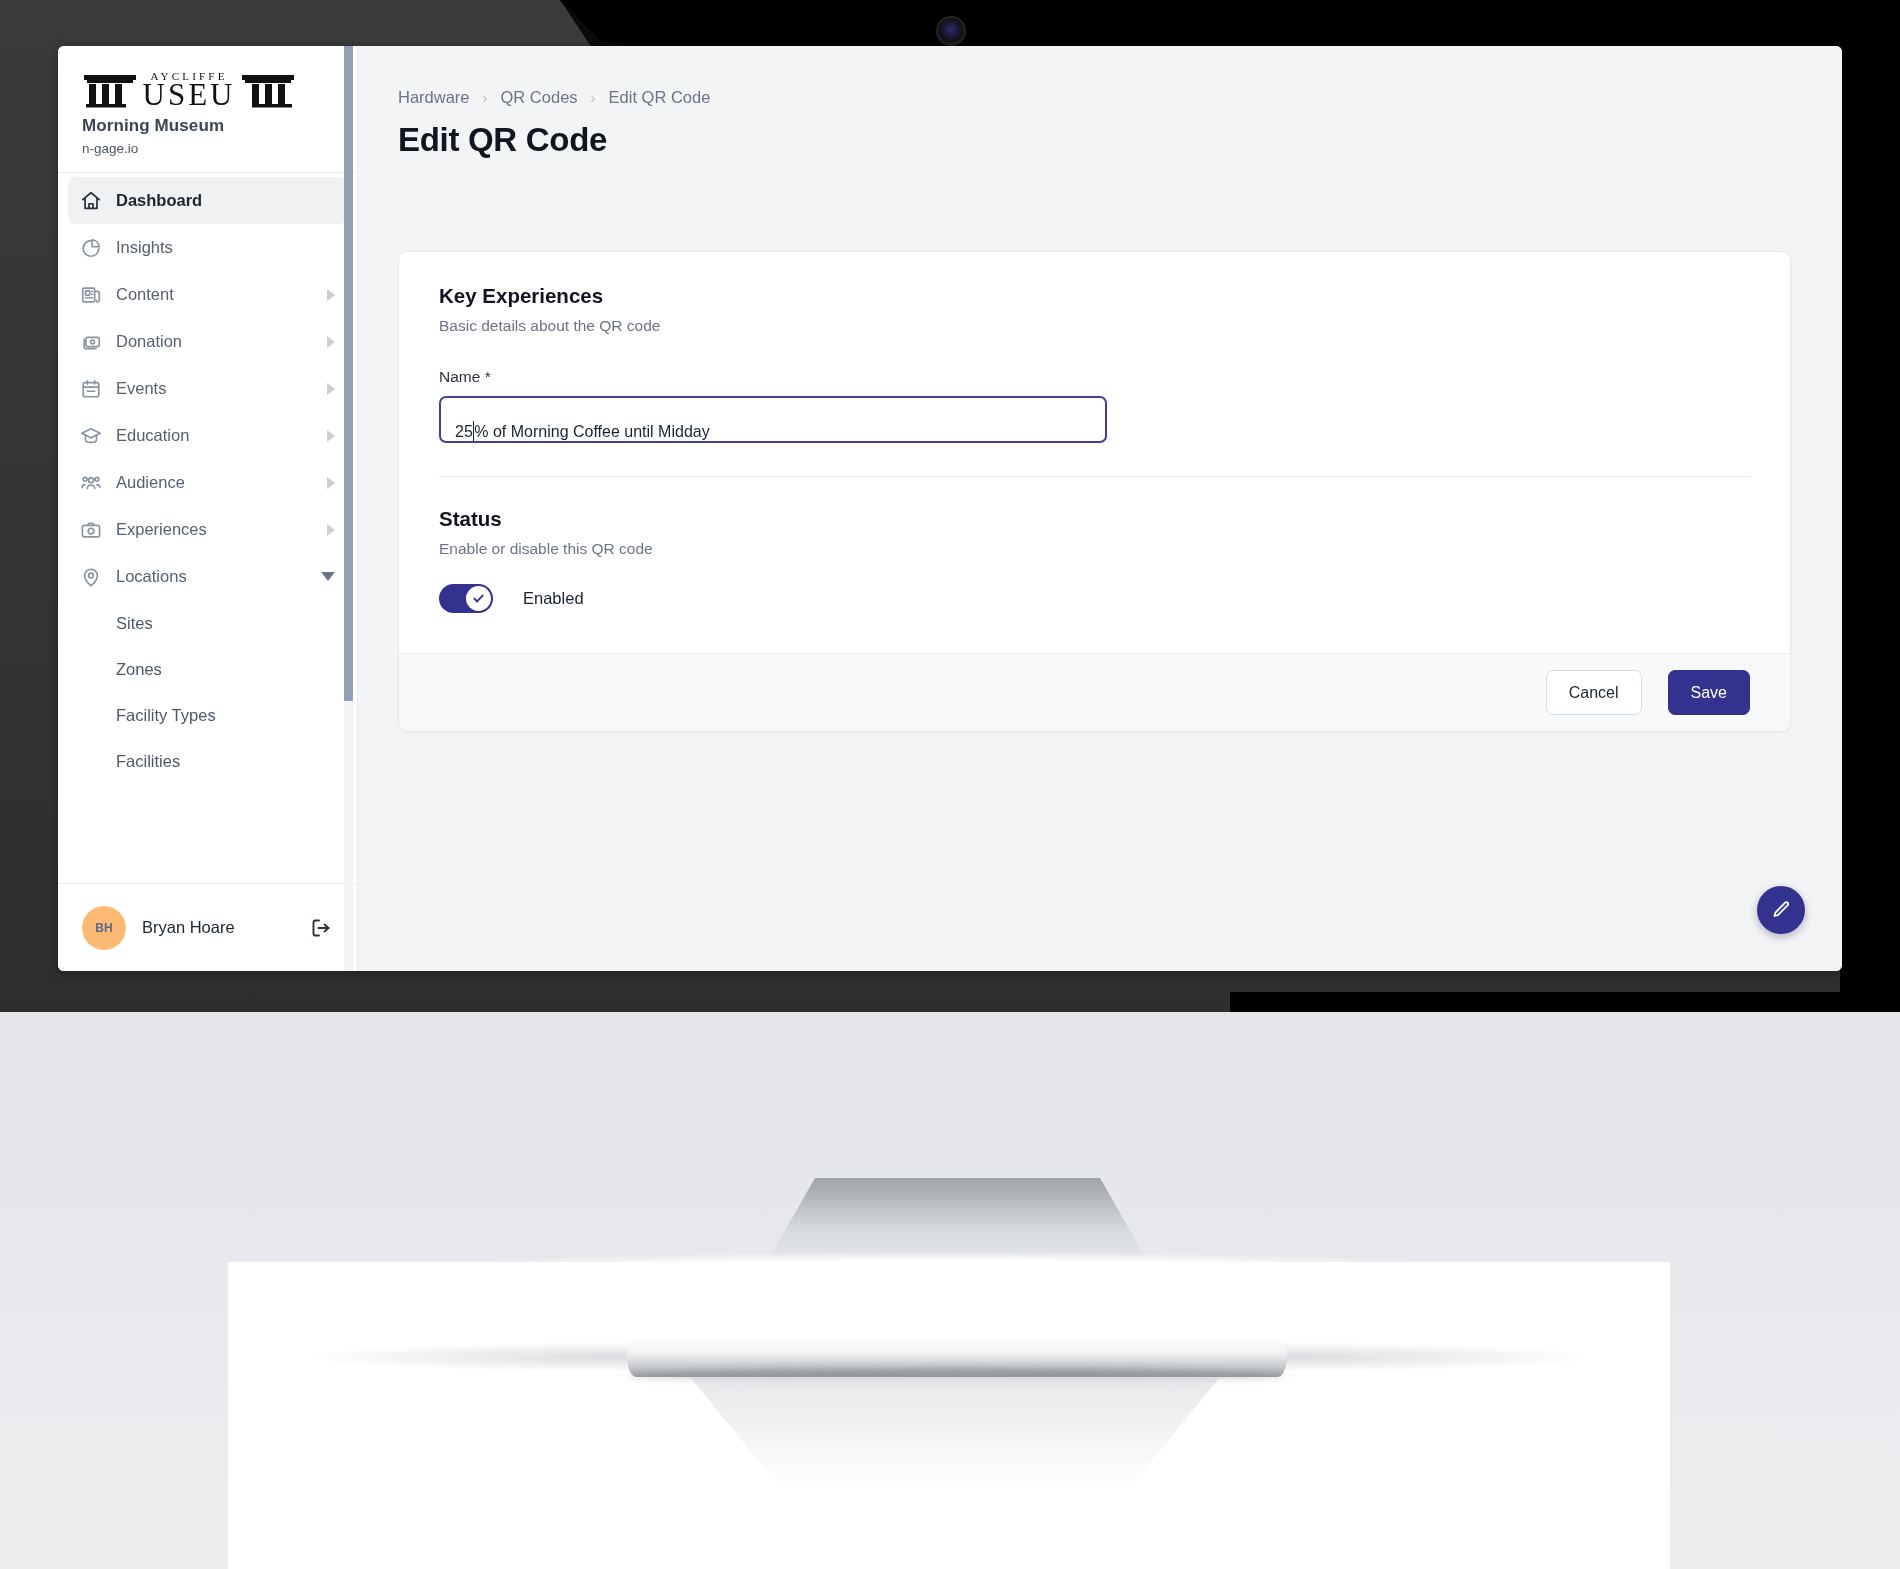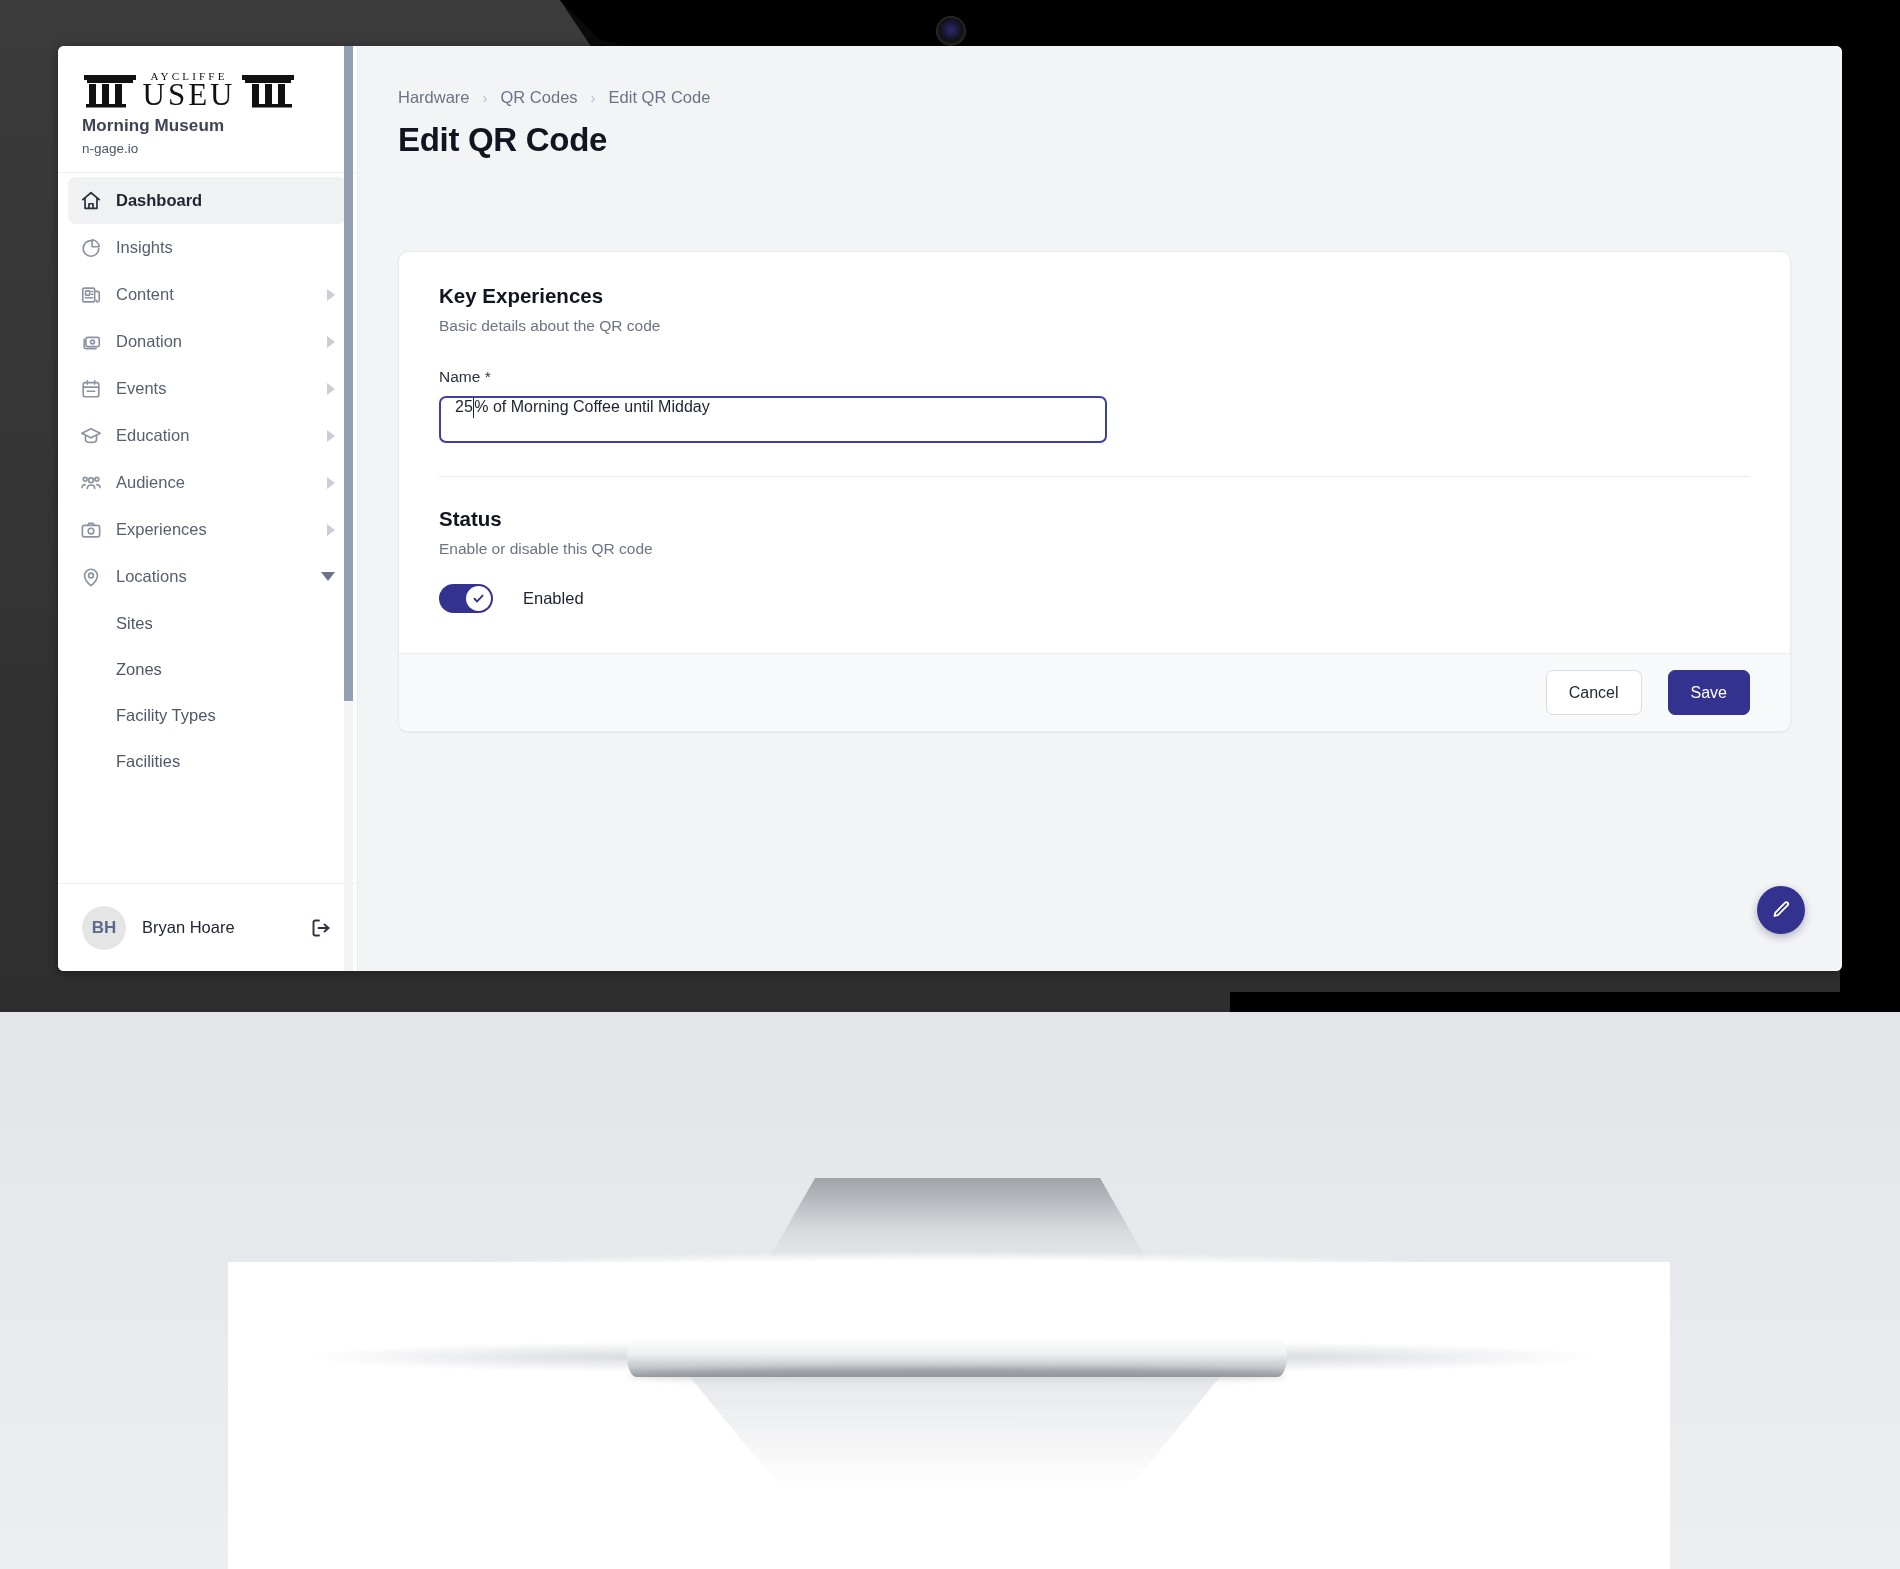--- a/index.html
+++ b/index.html
@@ -79,23 +79,23 @@
   }
 
   .sb-track { position: absolute; right: 4px; top: 0; width: 9px; height: 925px; background: #f3f4f6; }
   .sb-thumb { position: absolute; right: 4px; top: 0px; width: 9px; height: 655px; background: #93a0b3; border-radius: 0; }
 
   .user-row {
     border-top: 1px solid #eceef1; height: 88px; display: flex; align-items: center;
     gap: 16px; padding: 0 24px; background: #fff; flex: none;
   }
   .avatar {
-    width: 44px; height: 44px; border-radius: 50%; background: #e5e5e5;
+    width: 44px; height: 44px; border-radius: 50%; background: #fdba74;
     display: flex; align-items: center; justify-content: center;
-    color: #5a6b8c; font-size: 17px; font-weight: 600; flex: none;
+    color: #5a6b8c; font-size: 12px; font-weight: 600; flex: none;
   }
   .user-name { flex: 1; font-size: 16.5px; color: #212733; }
   .logout-ico { width: 24px; height: 24px; cursor: pointer; }
 
   
   .main { position: absolute; left: 300px; top: 0; right: 0; bottom: 0; background: #f3f4f6; overflow: hidden; }
   .crumbs { display: flex; align-items: center; gap: 13px; padding: 42px 0 0 40px; }
   .crumb { font-size: 16.5px; color: #6b7385; cursor: pointer; }
   .crumb.last { color: #6b7385; cursor: default; }
   .crumb-sep { color: #b7bdc9; font-size: 15px; }
@@ -105,21 +105,21 @@
     position: absolute; left: 40px; top: 205px; right: 51px;
     background: #fff; border-radius: 10px; border: 1px solid #e6e9ee;
     box-shadow: 0 1px 2px rgba(16,24,40,.05); overflow: hidden;
   }
   .card-body { padding: 32px 40px 0 40px; }
   .sec-title { font-size: 20.5px; font-weight: 700; color: #11151f; }
   .sec-desc { font-size: 15.5px; color: #6b7385; margin-top: 9px; }
   .field-label { font-size: 15.5px; color: #2a3140; margin-top: 33px; }
   .text-input {
     margin-top: 10px; width: 668px; height: 47px; border: 2px solid #3f3fa0;
-    border-radius: 7px; display: flex; align-items: flex-start; padding: 0 14px;
+    border-radius: 7px; display: flex; align-items: flex-end; padding: 0 14px;
     font-size: 16px; color: #1b2230; background: #fff; position: relative;
   }
   .caret-bar { display:inline-block; width:1.5px; height:20px; background:#1b2230; margin:0 0px; vertical-align:middle; }
   .divider { height: 1px; background: #e9ecf1; margin: 33px 0 0 0; }
   .card-foot {
     margin-top: 40px; background: #f7f9fb; border-top: 1px solid #eaedf2;
     height: 78px; display: flex; align-items: center; justify-content: flex-end;
     gap: 26px; padding: 0 40px;
   }
   .btn { height: 45px; border-radius: 7px; font-size: 16px; cursor: pointer; padding: 0 22px;

